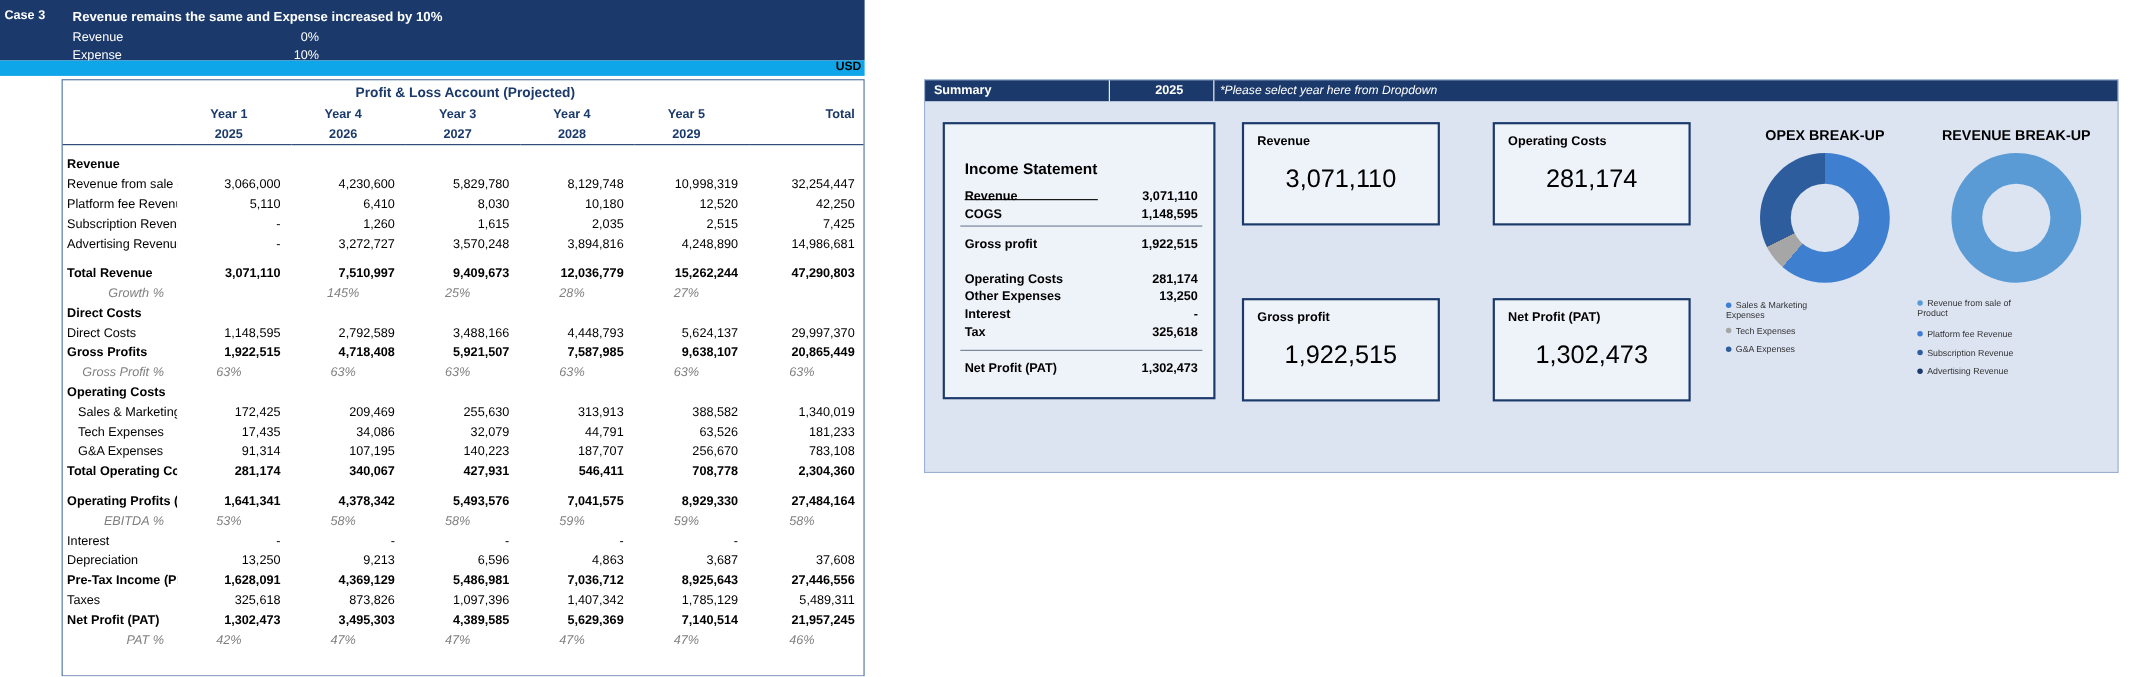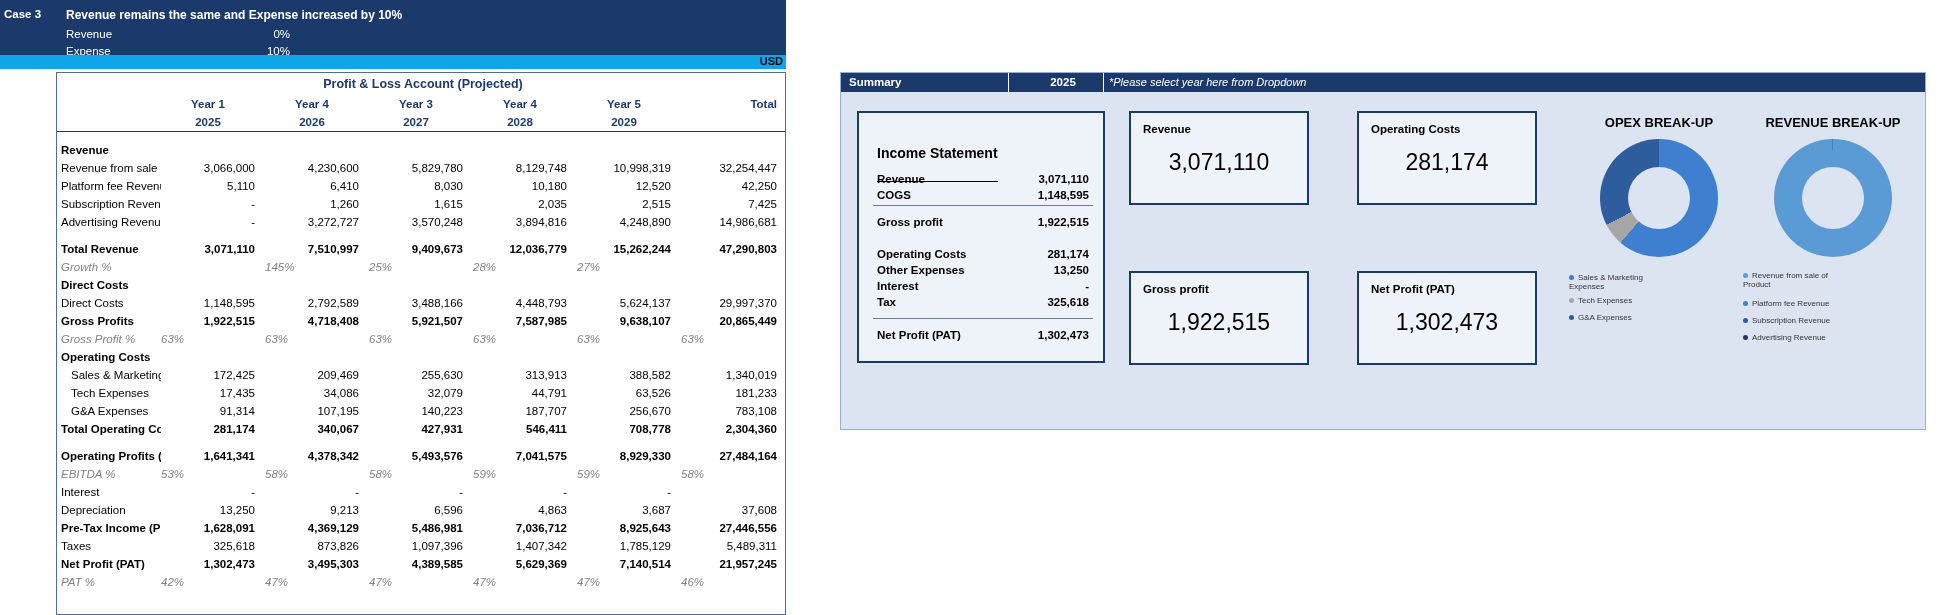--- a/index.html
+++ b/index.html
@@ -133,26 +133,26 @@
     padding-right: 8px !important;
   }
   .underline-row td {
     border-bottom: 1.2px solid #1b3a6b;
   }
   .bold { font-weight: bold; }
   .indent { padding-left: 14px !important; }
   .pct {
     font-style: italic;
     color: #808080;
-    text-align: left;
+    text-align: center;
   }
   .pct-label {
     font-style: italic;
     color: #808080;
-    text-align: left;
+    text-align: right;
     padding-right: 12px !important;
   }
   .spacer td { height: 9px !important; }
 
   
   .dash-panel {
     position: absolute;
     left: 840px;
     top: 72px;
     width: 1086px;

